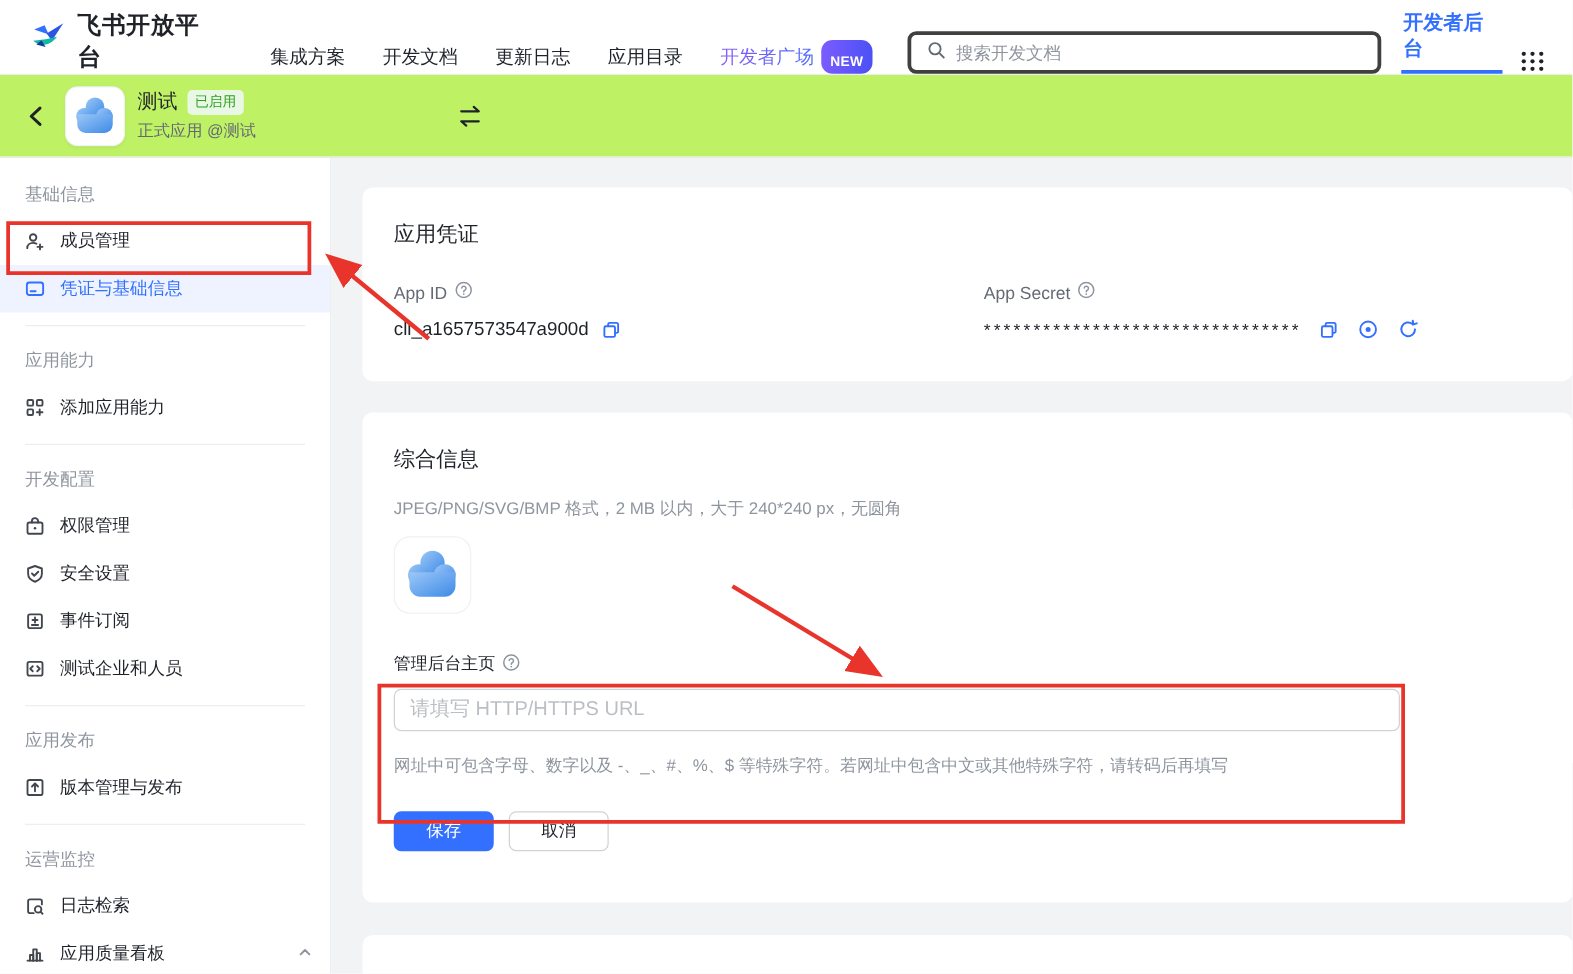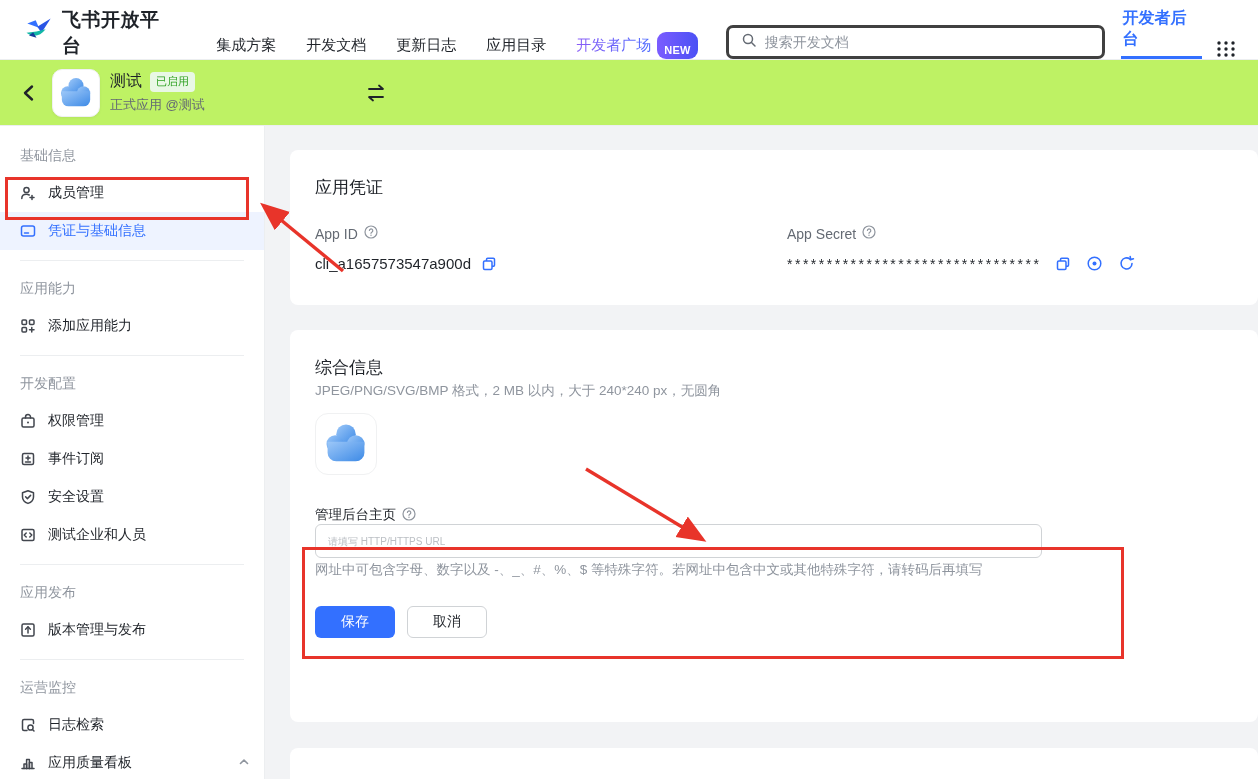--- a/index.html
+++ b/index.html
@@ -51,24 +51,24 @@
   .cred-col1 { width:472px; }
   .cred-col2 { flex:1; }
   .field-label { display:flex; align-items:center; gap:6px; font-size:14px; color:#646a73; }
   .field-value { margin-top:13px; display:flex; align-items:center; gap:10px; font-size:15px; color:#1f2329; }
   .stars { font-size:14px; letter-spacing:2.5px; color:#1f2329; }
   .secret-icons { display:flex; align-items:center; gap:15px; margin-left:4px; }
   .icon-btn { cursor:pointer; display:flex; color:#3370ff; }
 
   .card2 { height:392px; padding:26px 25px 0; margin-top:25px; }
   .sub-label { font-size:14px; color:#1f2329; margin-top:26px; }
-  .hint { font-size:13.5px; color:#8f959e; margin-top:3px; }
+  .hint { font-size:13.5px; color:#8f959e; margin-top:19px; }
   .app-icon-img { width:62px; height:62px; border-radius:13px; border:1px solid #f0f1f2; margin-top:13px; display:flex; align-items:center; justify-content:center; background:#fff; }
   .homepage-label { display:flex; align-items:center; gap:6px; font-size:13.5px; color:#1f2329; margin-top:31px; }
-  .url-input { width:727px; height:34px; border:1px solid #d0d3d6; border-radius:6px; padding:0 12px; font-size:10px; color:#1f2329; outline:none; font-family:inherit; display:block; }
+  .url-input { margin-top:11px; width:805px; height:34px; border:1px solid #d0d3d6; border-radius:6px; padding:0 12px; font-size:16px; color:#1f2329; outline:none; font-family:inherit; display:block; }
   .url-input::placeholder { color:#bbbfc4; }
   .btn-row { display:flex; gap:12px; margin-top:27px; }
   .btn { height:32px; min-width:80px; border-radius:6px; font-size:14px; display:flex; align-items:center; justify-content:center; cursor:pointer; padding:0 18px; font-family:inherit; }
   .btn-primary { background:#3370ff; color:#fff; border:none; }
   .btn-plain { background:#fff; color:#1f2329; border:1px solid #d0d3d6; }
 
   .card3 { height:60px; margin-top:26px; }
 
   
   .anno-box { position:absolute; border:3px solid #e8342a; z-index:40; pointer-events:none; }
@@ -226,38 +226,38 @@
           <rect x="2" y="5" width="12" height="9" rx="1.5"></rect>
             <path d="M5.5 5 V4 a2.5 2.5 0 0 1 5 0 V5"></path>
           <circle cx="8" cy="9.5" r="1" fill="currentColor" stroke="none"></circle>
         </svg>
       </span>
       <span>权限管理</span>
     </div>
 
     <div class="side-item">
       <span class="s-icon">
+        <svg width="16" height="16" viewBox="0 0 16 16" fill="none" stroke="currentColor" stroke-width="1.5" stroke-linecap="round" stroke-linejoin="round">
+          <path d="M8 1.8 L13.5 3.8 V8 c0 3.2-2.3 5.3-5.5 6.4 C4.8 13.3 2.5 11.2 2.5 8 V3.8 Z"></path>
+          <polyline points="5.6,7.8 7.4,9.6 10.6,6.4"></polyline>
+        </svg>
+      </span>
+      <span>安全设置</span>
+    </div>
+
+    <div class="side-item">
+      <span class="s-icon">
         <svg width="16" height="16" viewBox="0 0 16 16" fill="none" stroke="currentColor" stroke-width="1.5" stroke-linecap="round">
           <rect x="2.5" y="2.5" width="11" height="11" rx="1.5"></rect>
           <line x1="8" y1="5" x2="8" y2="9"></line>
             <line x1="6" y1="7" x2="10" y2="7"></line>
             <line x1="5.5" y1="11" x2="10.5" y2="11"></line>
         </svg>
       </span>
       <span>事件订阅</span>
-    </div>
-
-    <div class="side-item">
-      <span class="s-icon">
-        <svg width="16" height="16" viewBox="0 0 16 16" fill="none" stroke="currentColor" stroke-width="1.5" stroke-linecap="round" stroke-linejoin="round">
-          <path d="M8 1.8 L13.5 3.8 V8 c0 3.2-2.3 5.3-5.5 6.4 C4.8 13.3 2.5 11.2 2.5 8 V3.8 Z"></path>
-          <polyline points="5.6,7.8 7.4,9.6 10.6,6.4"></polyline>
-        </svg>
-      </span>
-      <span>安全设置</span>
     </div>
 
     <div class="side-item">
       <span class="s-icon">
         <svg width="16" height="16" viewBox="0 0 16 16" fill="none" stroke="currentColor" stroke-width="1.5" stroke-linecap="round" stroke-linejoin="round">
           <rect x="2" y="2.5" width="12" height="11" rx="1.5"></rect>
           <polyline points="6.2,6 4.2,8 6.2,10"></polyline>
             <polyline points="9.8,6 11.8,8 9.8,10"></polyline>
         </svg>
       </span>

